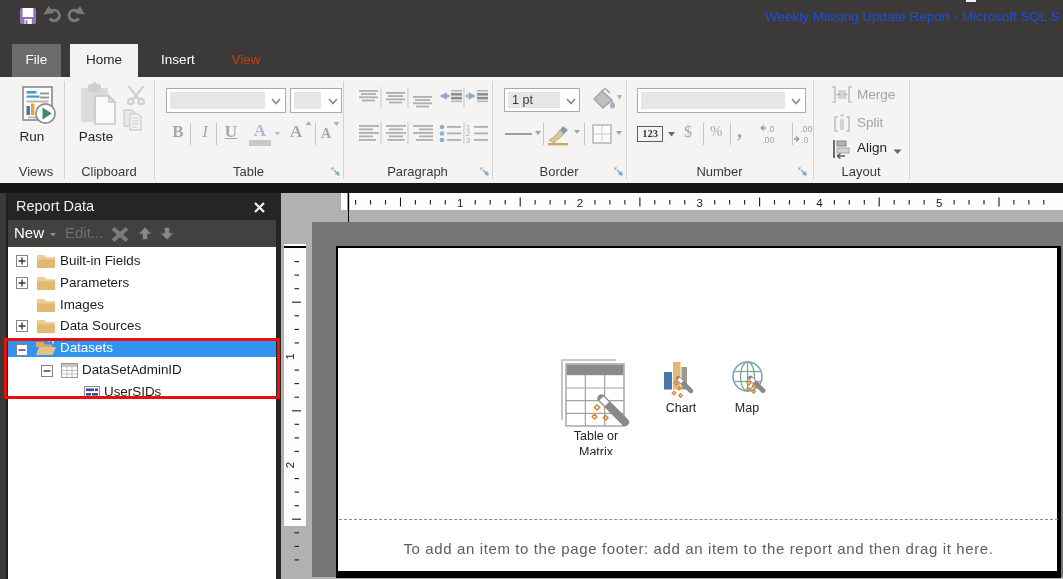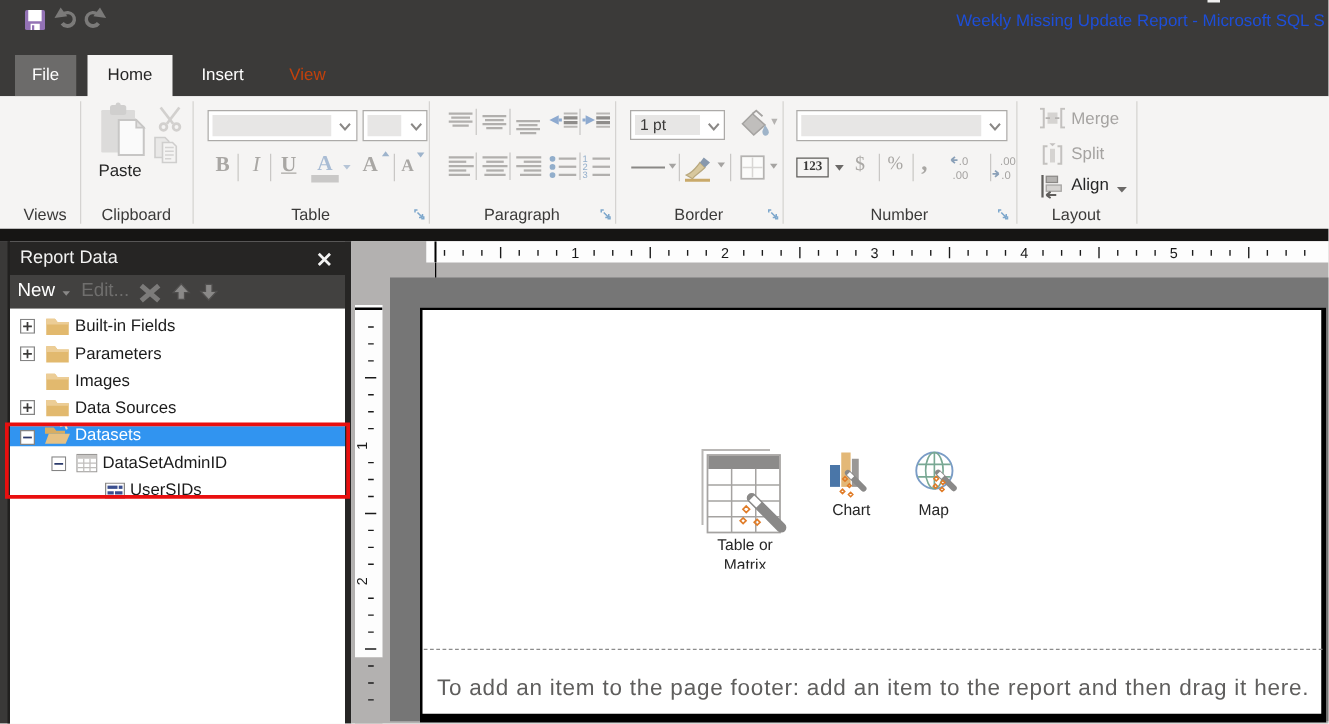--- a/index.html
+++ b/index.html
@@ -43,21 +43,21 @@
 #design-bg { left:312px; top:222px; width:751px; height:355px; background:#767676; }
 #hruler { left:341px; top:193px; width:722px; height:17px; background:#fdfdfd; }
 #vruler { left:284px; top:244px; width:22px; height:282px; background:#fdfdfd; }
 #vruler2 { left:284px; top:526px; width:22px; height:53px; background:#b3b1b0; }
 #canvas { left:336px; top:246px; width:725px; height:332px; background:#fff; border:2px solid #000; border-right-width:4px; border-bottom-width:7px; }
 
 
 #dashbox { left:2px; top:74px; width:660px; height:180px; border:1px dashed #8c8c8c; overflow:hidden; }
 #clicktext { left:0; top:-5px; width:658px; text-align:center; font-size:12.5px; color:#444; }
 #footdash { left:1px; top:271px; width:719px; border-top:1px dashed #8c8c8c; }
-#foottext { left:1px; top:292px; width:719px; text-align:center; font-size:18px; color:#5f5e5d; letter-spacing:0.62px; }
+#foottext { left:1px; top:292px; width:719px; text-align:center; font-size:15px; color:#5f5e5d; letter-spacing:0.62px; }
 .ilabel { position:absolute; font-size:12.5px; color:#262626; text-align:center; }
 </style>
 </head>
 <body>
 <div id="root">
 
   <div id="topbar" class="abs"></div>
   <div id="title" class="abs">Weekly Missing Update Report - Microsoft SQL S</div>
   <div id="fragment" class="abs"></div>
   <div id="qat" class="abs" style="left:0;top:0;width:200px;height:30px;">
@@ -104,20 +104,36 @@
       </svg>
     <svg class="launcher" style="left:480px;" width="10" height="10">
         <path d="M 1 3 L 1 1 L 3 1 M 8 6 L 8 8 L 6 8 M 3 3 L 7 7 M 7 7 L 7 4.2 M 7 7 L 4.2 7" stroke="#7da7cc" stroke-width="1.2" fill="none"></path>
       </svg>
     <svg class="launcher" style="left:614px;" width="10" height="10">
         <path d="M 1 3 L 1 1 L 3 1 M 8 6 L 8 8 L 6 8 M 3 3 L 7 7 M 7 7 L 7 4.2 M 7 7 L 4.2 7" stroke="#7da7cc" stroke-width="1.2" fill="none"></path>
       </svg>
     <svg class="launcher" style="left:798px;" width="10" height="10">
         <path d="M 1 3 L 1 1 L 3 1 M 8 6 L 8 8 L 6 8 M 3 3 L 7 7 M 7 7 L 7 4.2 M 7 7 L 4.2 7" stroke="#7da7cc" stroke-width="1.2" fill="none"></path>
       </svg>
+    <div id="g-views" class="abs" style="left:0;top:0;width:64px;height:87px;">
+      <svg width="64" height="87" viewBox="0 0 64 87">
+        <rect x="23" y="10" width="29" height="33" fill="#fff" stroke="#8d8b89" stroke-width="1.6"></rect>
+        <rect x="26.5" y="14" width="10" height="2.6" fill="#3aa3c4"></rect>
+        <rect x="26.5" y="18.5" width="13" height="2.2" fill="#3aa3c4"></rect>
+        <rect x="40" y="15.5" width="9" height="2" fill="#9b9997"></rect>
+        <rect x="40" y="19.5" width="9" height="2" fill="#9b9997"></rect>
+        <rect x="26.5" y="23.5" width="22" height="2" fill="#b9b7b5"></rect>
+        <rect x="26.5" y="29" width="3.4" height="9" fill="#4472a8"></rect>
+        <rect x="31" y="26.5" width="3.4" height="11.5" fill="#e8a33d"></rect>
+        <rect x="28" y="39.5" width="8" height="1.8" fill="#b9b7b5"></rect>
+        <circle cx="45.5" cy="36.5" r="9.6" fill="#fff" stroke="#908e8c" stroke-width="1.7"></circle>
+        <path d="M 42.5 30.5 L 51.8 36.5 L 42.5 42.5 Z" fill="#3f8a68"></path>
+      </svg>
+      <div style="position:absolute;top:52px;left:0;width:64px;text-align:center;font-size:13.5px;color:#262626;">Run</div>
+    </div>
     <div id="g-clipboard" class="abs" style="left:64px;top:0;width:90px;height:87px;">
       <svg width="90" height="87" viewBox="0 0 90 87">
         <g fill="#dcdbda">
           <rect x="17" y="11" width="27" height="34" rx="1"></rect>
           <rect x="24" y="7" width="13" height="8" rx="2" fill="#d0cfce"></rect>
           <rect x="28.5" y="5" width="4" height="5" rx="2" fill="#d0cfce"></rect>
         </g>
         <path d="M 31 19 L 45 19 L 51 25 L 51 47 L 31 47 Z" fill="#fafafa" stroke="#c7c6c5" stroke-width="1.6"></path>
         <path d="M 45 19 L 45 25 L 51 25 Z" fill="#e3e2e1" stroke="#c7c6c5" stroke-width="1.4"></path>
         <g stroke="#d2d0ce" stroke-width="2.2" fill="none">

